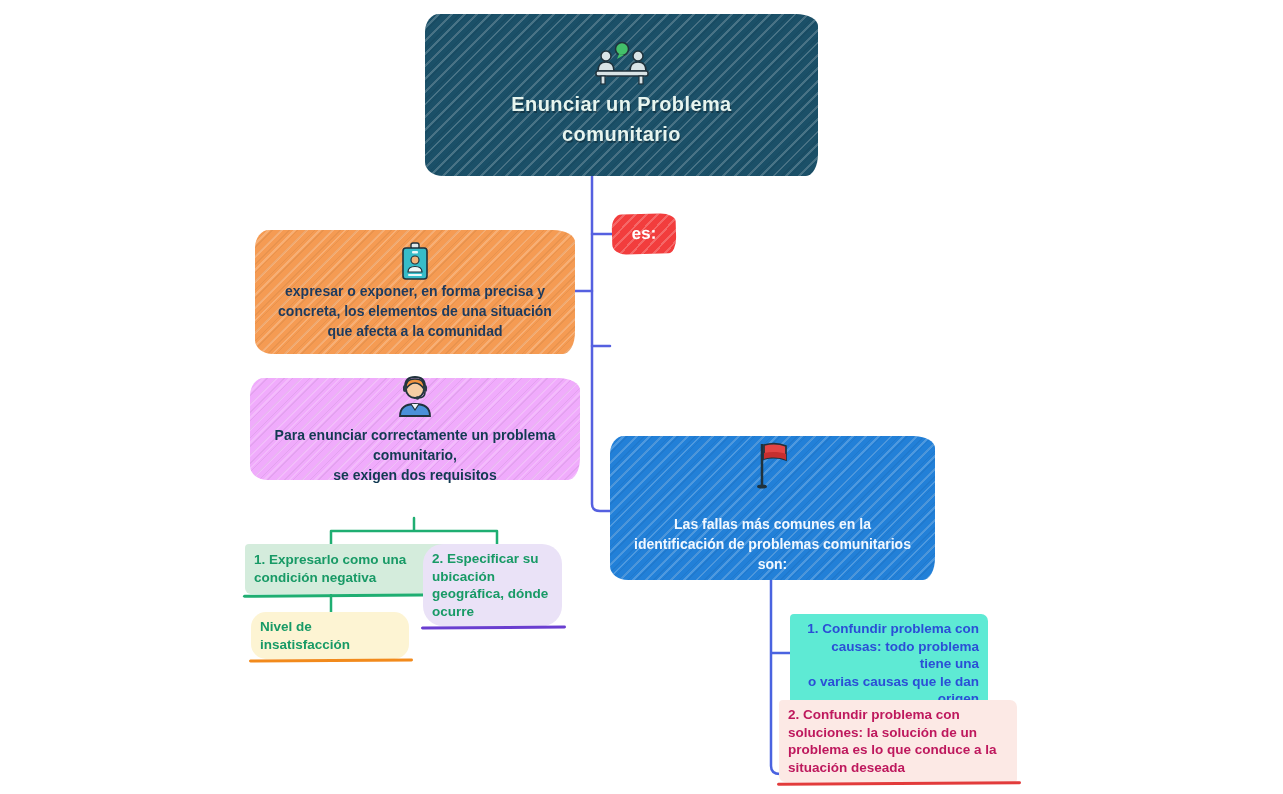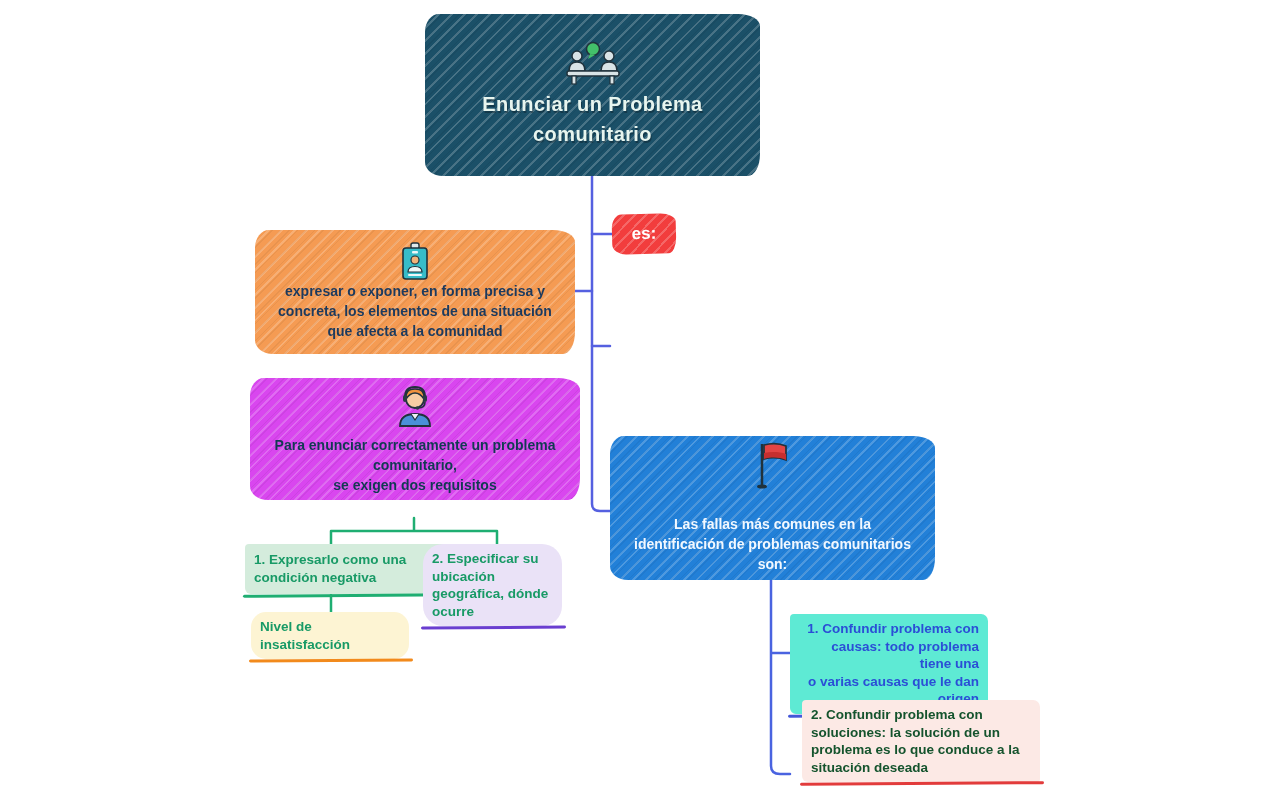--- a/index.html
+++ b/index.html
@@ -39,33 +39,33 @@
     position: absolute;
     inset: 0;
     border-radius: inherit;
     pointer-events: none;
     background:
       repeating-linear-gradient(135deg, rgba(255,255,255,0.20) 0 2px, rgba(255,255,255,0) 2px 9px),
       repeating-linear-gradient(135deg, rgba(0,0,0,0.05) 0 1px, rgba(0,0,0,0) 1px 6px);
   }
   .big .node-label { font-size: 14px; line-height: 1.42; position: relative; }
 
-  #node-root { left: 425px; top: 14px; width: 335px; height: 162px; background: #1b5068; color: #e7f5ef; gap: 4px; }
+  #node-root { left: 425px; top: 14px; width: 393px; height: 162px; background: #1b5068; color: #e7f5ef; gap: 4px; }
   #node-root .node-label { font-size: 20px; line-height: 1.5; letter-spacing: .4px; text-shadow: 1px 2px 0 rgba(0,0,0,.28); }
 
   #node-es { left: 612px; top: 214px; width: 64px; height: 40px; background: #f23d3d; color: #ffffff;
              font-size: 17px; border-radius: 10px 16px 8px 14px / 14px 8px 16px 10px; transform: rotate(-1.5deg); }
   #node-es::before {
     content: ""; position: absolute; inset: 0; border-radius: inherit; pointer-events: none;
     background: repeating-linear-gradient(135deg, rgba(255,255,255,0.22) 0 2px, rgba(255,255,255,0) 2px 8px);
   }
 
   #node-definition   { left: 255px; top: 230px; width: 320px; height: 124px; background: #f59b53; color: #1c3a5e; }
   #node-identified   { left: 610px; top: 286px; width: 320px; height: 124px; background: #e9c41c; color: #1c3a5e; gap: 6px; }
-  #node-requirements { left: 250px; top: 378px; width: 330px; height: 122px; background: #d946ef; color: #123a52; gap: 8px; }
+  #node-requirements { left: 250px; top: 378px; width: 330px; height: 102px; background: #f0abfc; color: #123a52; gap: 8px; }
   #node-faults       { left: 610px; top: 436px; width: 325px; height: 144px; background: #2280d8; color: #f2f8ff; gap: 24px; }
 
   .node-icon { position: relative; line-height: 0; }
 
   
   .leaf {
     padding: 6px 9px;
     align-items: flex-start;
     justify-content: center;
     text-align: left;
@@ -79,21 +79,21 @@
     left: -2px; right: -4px; bottom: -3px;
     height: 3px;
     border-radius: 3px;
     background: var(--line);
     transform: rotate(-0.4deg);
   }
   #node-req1     { left: 245px; top: 544px; width: 206px; min-height: 50px; background: #d4ecdc; color: #189a66; --line: #1fae72; }
   #node-req2     { left: 423px; top: 544px; width: 139px; min-height: 76px; background: #eae2f7; color: #189a66; border-radius: 20px; --line: #6a3ed0; }
   #node-req1-sub { left: 251px; top: 612px; width: 158px; min-height: 33px; background: #fdf4d3; color: #189a66; border-radius: 15px; --line: #f28a1c; }
   #node-fault1   { left: 790px; top: 614px; width: 198px; min-height: 77px; background: #5eead4; color: #2b4ed6; text-align: right; --line: #4458d8; }
-  #node-fault2   { left: 802px; top: 700px; width: 238px; min-height: 77px; background: #fce9e5; color: #14532d; --line: #e23b3b; }
+  #node-fault2   { left: 779px; top: 700px; width: 238px; min-height: 77px; background: #fce9e5; color: #be185d; --line: #e23b3b; }
 </style>
 </head>
 <body>
 
 <div class="canvas">
 
   <svg class="connectors" width="1283" height="794">
     <path class="c-main" d="M592 176 L592 504 Q592 511 600 511 L610 511"></path>
     <path class="c-main" d="M592 234 L612 234"></path>
     <path class="c-main" d="M575 291 L592 291"></path>

